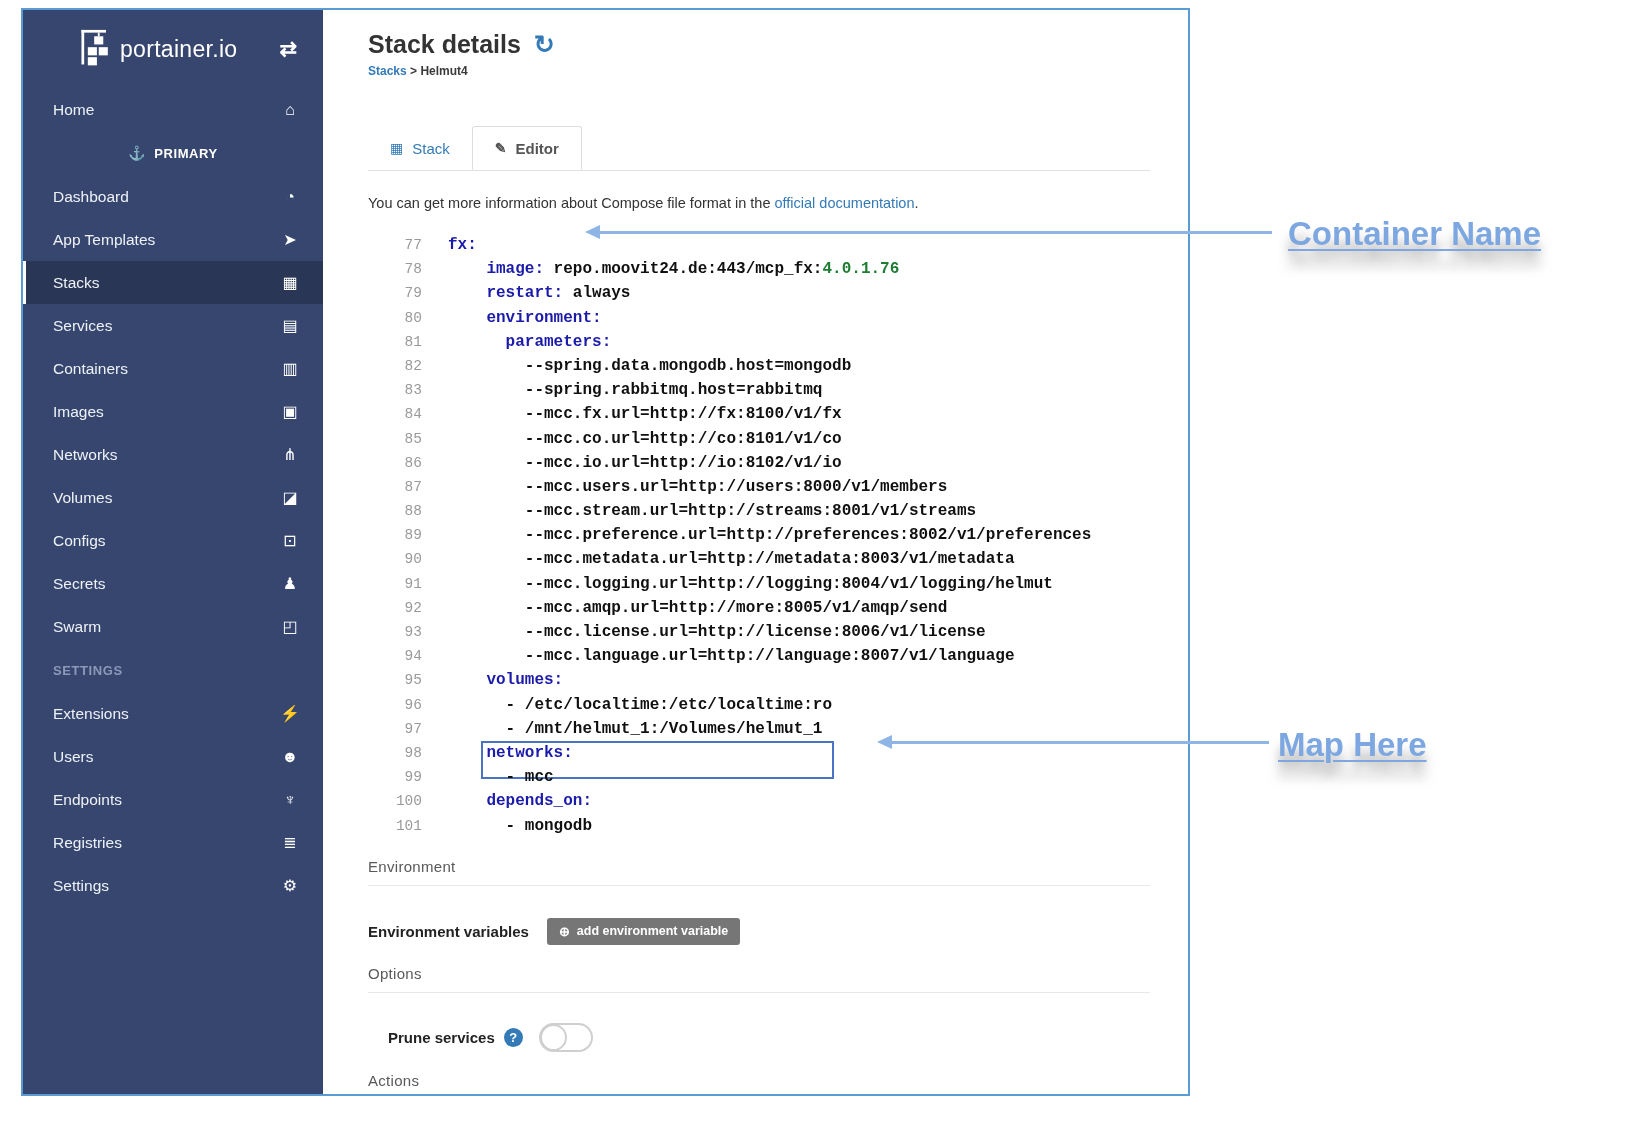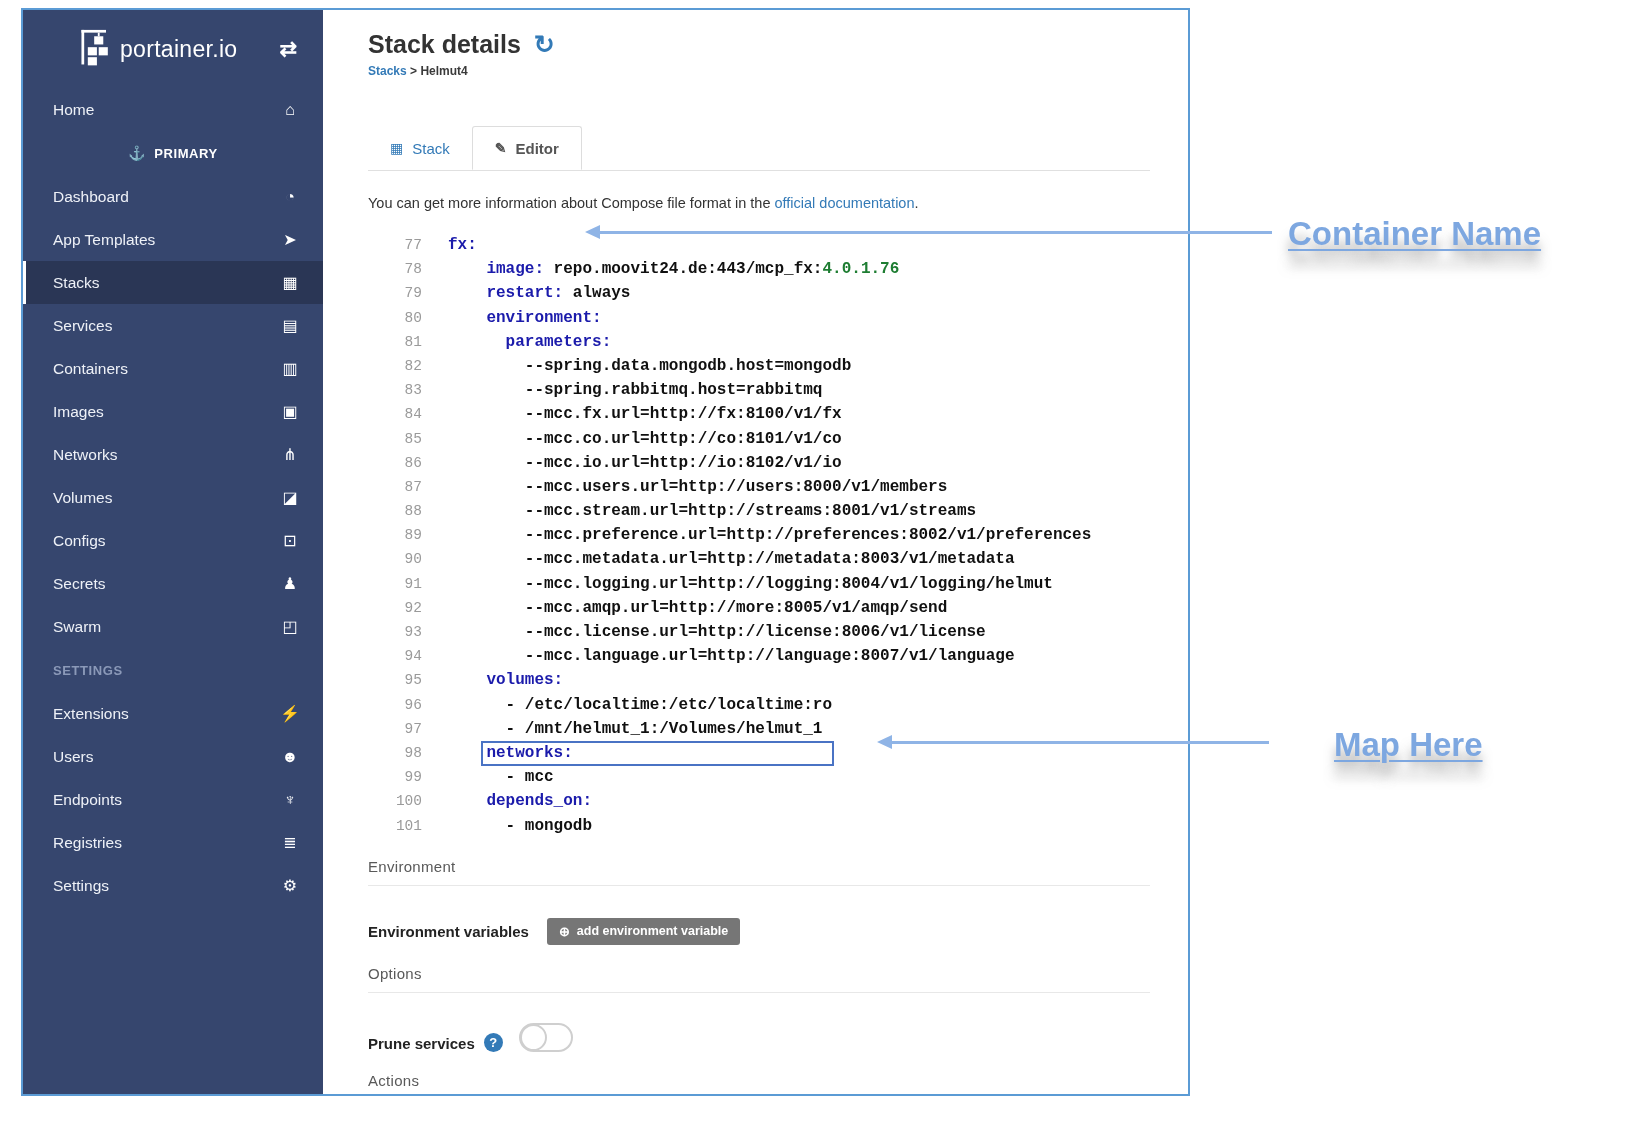--- a/index.html
+++ b/index.html
@@ -49,48 +49,48 @@
   .info { margin-top:24px; font-size:14.5px; color:#333; }
   .info a { color:#337ab7; text-decoration:none; cursor:pointer; }
 
   
   .editor { margin-top:22px; font-family:"Liberation Mono","DejaVu Sans Mono",monospace; }
   .code-line { display:flex; height:24.2px; line-height:24.2px; }
   .ln { flex:0 0 54px; width:54px; text-align:right; color:#9a9a9a; font-size:14.5px; }
   .lc { padding-left:26px; white-space:pre; color:#101010; font-size:16px; font-weight:bold; }
   .c-key { color:#1b1bab; }
   .c-num { color:#1e7d32; }
-  .net-box { display:inline-block; box-sizing:border-box; width:353px; height:25px;
+  .net-box { display:inline-block; box-sizing:border-box; width:353px; height:38px;
     line-height:20px; border:2px solid #4a73c4; padding-left:3px; margin-left:-5px;
     vertical-align:top; }
 
   
   .sec-heading { margin-top:20px; font-size:15px; font-weight:normal; color:#595959; letter-spacing:.3px; }
   .sec-rule { border:none; border-top:1px solid #e8e8e8; margin-top:10px; }
   .env-row { margin-top:32px; display:flex; align-items:center; }
   .bold-label { font-size:15px; font-weight:bold; color:#232323; }
   .add-btn { margin-left:18px; display:inline-flex; align-items:center; gap:7px;
     background:#767676; color:#fff; border:none; border-radius:3px; padding:6px 12px;
     font-size:12.5px; font-weight:bold; font-family:"Liberation Sans",sans-serif; cursor:pointer; }
   .add-btn .plus { font-size:13px; }
-  .prune-row { margin-top:30px; display:flex; align-items:flex-end; }
+  .prune-row { margin-top:30px; display:flex; align-items:center;margin-left:20px; }
   .q-icon { margin-left:9px; width:19px; height:19px; border-radius:50%; background:#337ab7;
     color:#fff; font-size:13px; font-weight:bold; display:inline-flex; align-items:center;
     justify-content:center; }
   .toggle { margin-left:16px; position:relative; display:inline-block; width:54px; height:29px;
     border:2px solid #cfcfcf; border-radius:15px; background:#fff; cursor:pointer; }
   .knob { position:absolute; left:-1px; top:-1px; width:27px; height:27px; border-radius:50%;
     background:#fff; border:2px solid #cfcfcf; }
 
   
   .ann { position:absolute; font-size:33px; font-weight:bold; color:#7da7e0;
     text-decoration:underline; text-underline-offset:4px; text-decoration-thickness:2px;
     text-shadow:0 15px 11px rgba(96,96,96,0.5); white-space:nowrap; }
   .ann1 { left:1288px; top:215px; }
-  .ann2 { left:1334px; top:726px; }
+  .ann2 { left:1278px; top:726px; }
   .arrow { position:absolute; height:3px; background:#8fb4e6; }
   .arrow1 { left:600px; top:231px; width:672px; }
   .arrow2 { left:892px; top:741px; width:377px; }
   .arrow .head { position:absolute; left:-15px; top:-6px; width:0; height:0;
     border-top:7.5px solid transparent; border-bottom:7.5px solid transparent;
     border-right:15px solid #8fb4e6; }
 </style>
 </head>
 <body>
 

